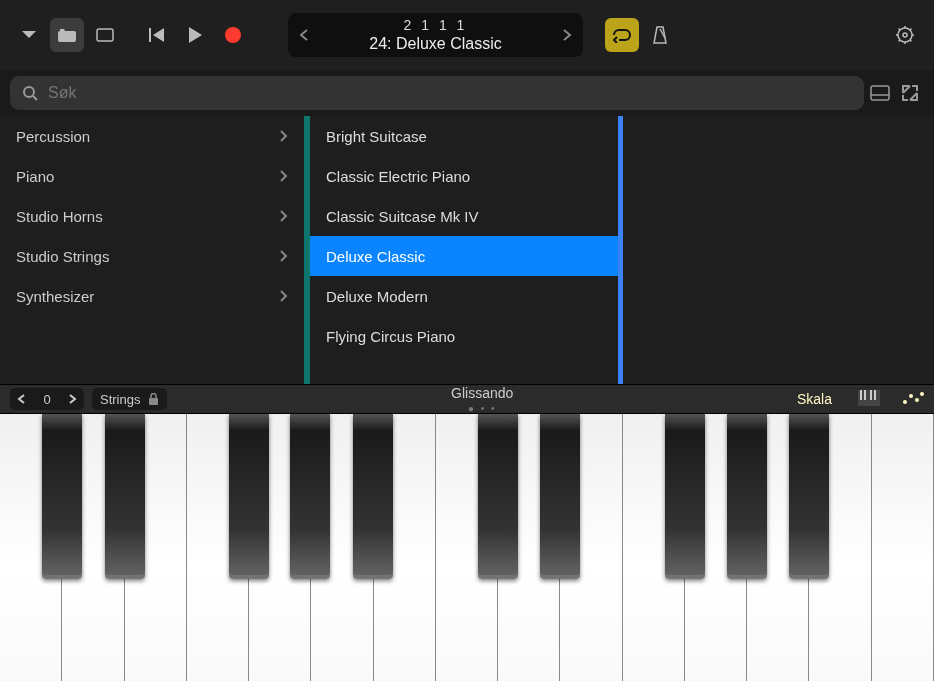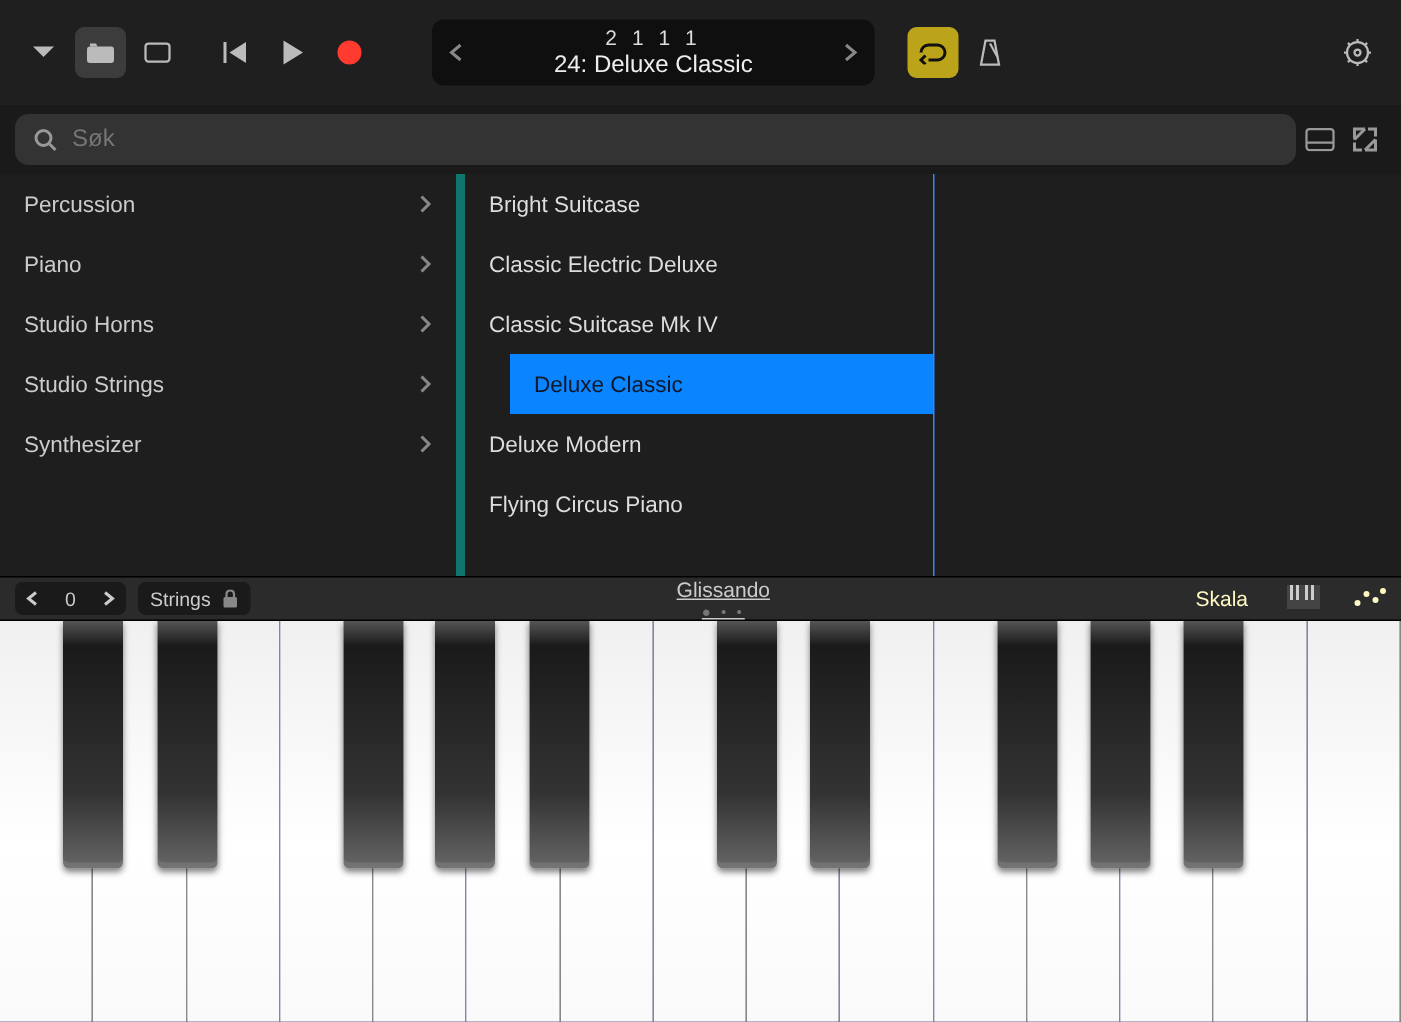--- a/index.html
+++ b/index.html
@@ -18,32 +18,32 @@
   
   .search-row { height:46px; display:flex; align-items:center; padding:0 10px; gap:2px; background:#1a1a1a; }
   .search { flex:1; height:34px; background:#333; border-radius:9px; display:flex; align-items:center; padding:0 12px; color:#999; }
   .search svg { margin-right:10px; }
   .search input { flex:1; background:transparent; border:none; color:#ccc; font-size:16px; outline:none; }
   .sq-btn { width:28px; height:28px; display:flex; align-items:center; justify-content:center; color:#999; cursor:pointer; }
   
   .browser { display:flex; height:268px; background:#1e1e1e; }
   .col { overflow:auto; }
   .col1 { width:310px; border-right:6px solid #0f766e; }
-  .col2 { width:313px; border-right:1px solid #3b82f6; }
+  .col2 { width:313px; border-right:5px solid #3b82f6; }
   .col3 { flex:1; }
   .cat { height:40px; display:flex; align-items:center; justify-content:space-between; padding:0 16px; color:#ccc; font-size:15px; cursor:pointer; }
   .preset { height:40px; display:flex; align-items:center; padding:0 16px; color:#ddd; font-size:15px; cursor:pointer; }
-  .preset.sel { background:#0a84ff; color:#0f172a;margin-left:30px; }
+  .preset.sel { background:#0a84ff; color:#ffffff; }
   
   .kbar { height:30px; background:#2b2b2b; display:flex; align-items:center; padding:0 10px; gap:8px; color:#ccc; font-size:14px; border-top:1px solid #000; border-bottom:1px solid #000; }
   .oct { display:flex; align-items:center; background:#1a1a1a; border-radius:5px; height:22px; }
   .oct-btn { width:24px; text-align:center; cursor:pointer; color:#ccc; }
   .oct-val { width:26px; text-align:center; font-size:13px; }
   .pill { display:flex; align-items:center; background:#1a1a1a; border-radius:5px; height:22px; padding:0 8px; gap:8px; font-size:13px; }
-  .kmid { flex:1; text-align:center; font-size:14px;text-decoration:underline; }
+  .kmid { flex:1; text-align:center; font-size:14px; }
   .dots { font-size:10px; letter-spacing:2px; color:#777; margin-top:2px; }
   .kbtn { cursor:pointer; color:#fef9c3;text-align:right; }
   
   .piano { height:300px; background:#c4b5fd; position:relative; display:flex; }
   .white { flex:1; position:relative; border-right:1px solid #888;
            background:linear-gradient(#f0f0f0,#fff 50%,#f8f8f8); cursor:pointer; }
   .white:last-child { border-right:none; }
   .white .lbl { position:absolute; bottom:4px; left:6px; color:#bbb; font-size:18px; font-weight:600; }
   .blacks { position:absolute; inset:0; pointer-events:none; }
   .black { position:absolute; top:0; height:165px; width:40px;
@@ -182,21 +182,21 @@
         <svg width="10" height="12" viewBox="0 0 10 12" fill="none" stroke="#888" stroke-width="2">
           <path d="M3 1l5 5-5 5"></path>
         </svg>
       </div>
     </div>
   <div class="col col2" id="presets">
       <div class="preset">
         <span>Bright Suitcase</span>
       </div>
       <div class="preset">
-        <span>Classic Electric Deluxe</span>
+        <span>Classic Electric Piano</span>
       </div>
       <div class="preset">
         <span>Classic Suitcase Mk IV</span>
       </div>
       <div class="preset sel">
         <span>Deluxe Classic</span>
       </div>
       <div class="preset">
         <span>Deluxe Modern</span>
       </div>

